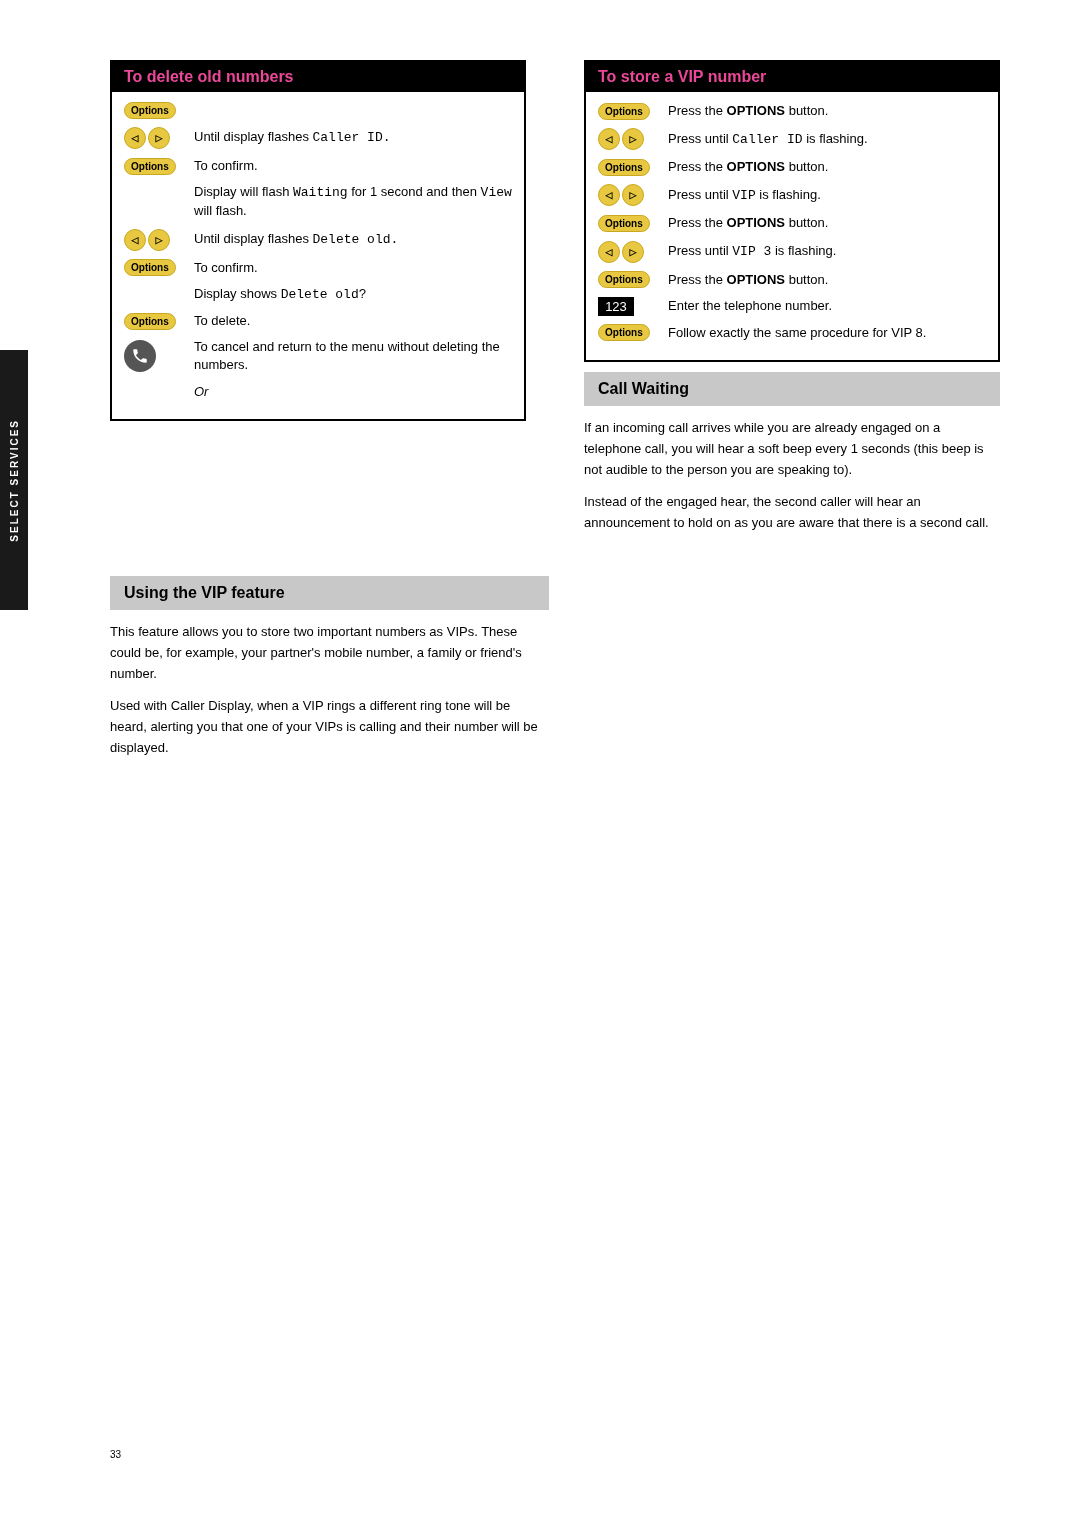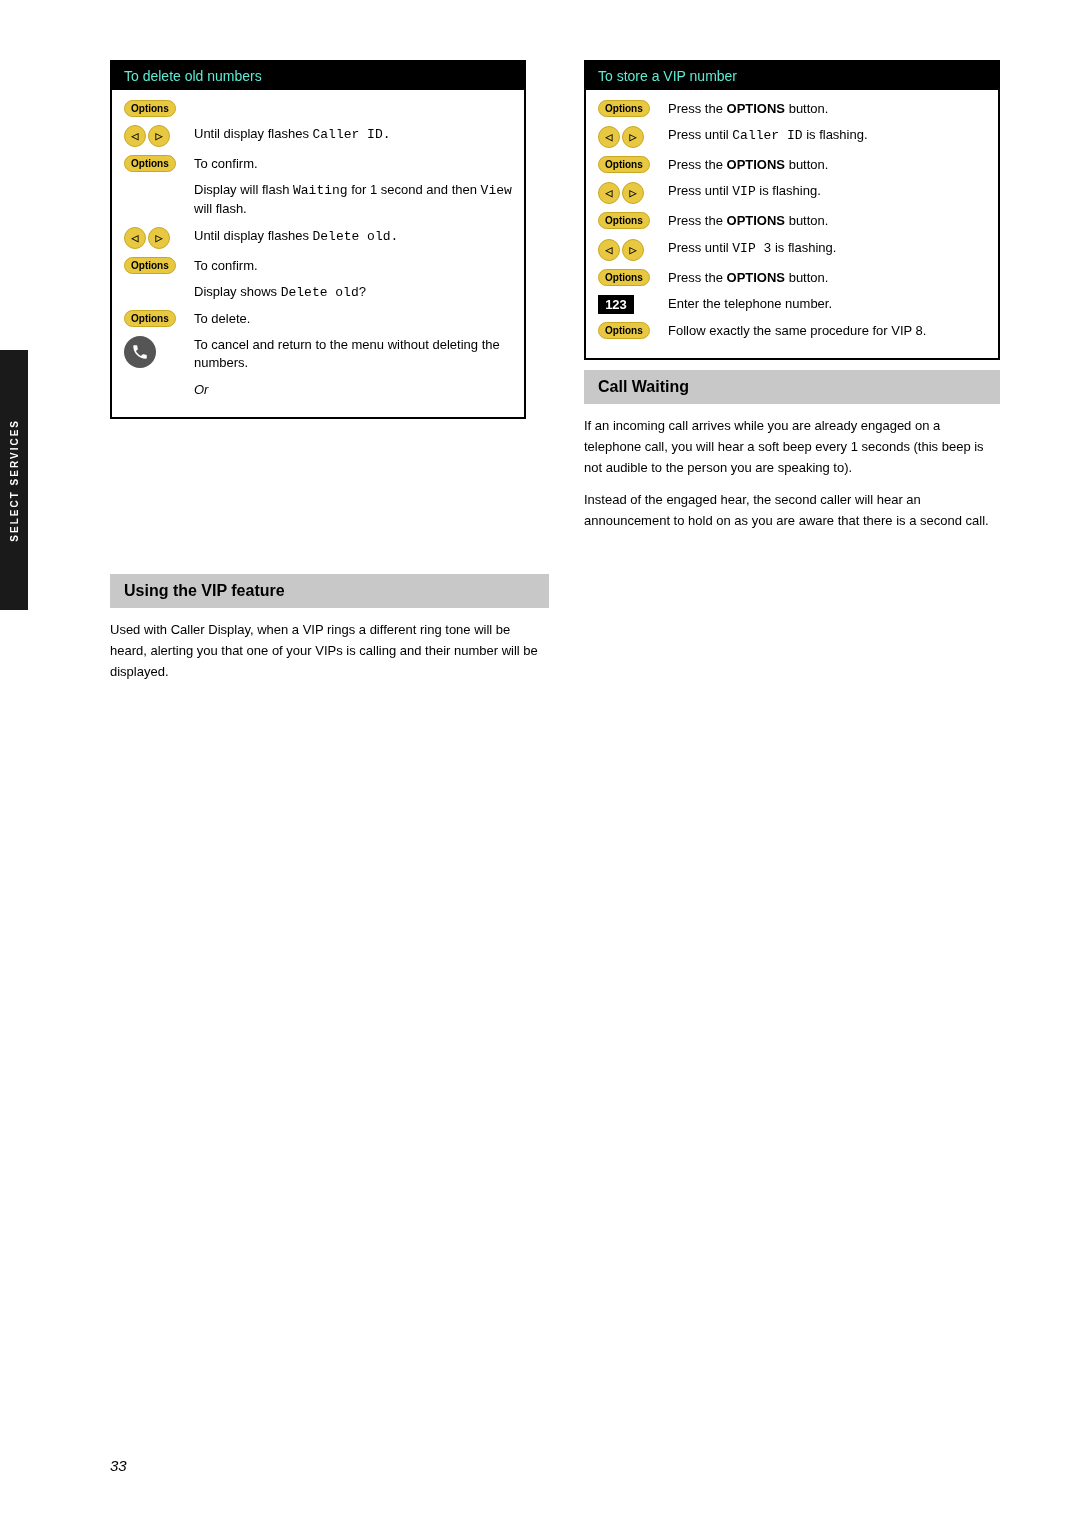--- a/index.html
+++ b/index.html
@@ -65,34 +65,34 @@
 
     
     .instruction-box {
       border: 2px solid #000;
       padding: 0;
       margin-bottom: 10px;
     }
 
     .instruction-box-header {
       background: #000;
-      color: #5eead4;
-      font-weight: normal;
-      font-size: 14px;
+      color: #ec4899;
+      font-weight: bold;
+      font-size: 16px;
       padding: 6px 12px;
     }
 
     .instruction-box-body {
       padding: 10px 12px;
     }
 
     
     .instruction-row {
       display: flex;
-      align-items: flex-start;
+      align-items: center;
       margin-bottom: 8px;
       gap: 10px;
     }
 
     .instruction-icon {
       min-width: 60px;
       display: flex;
       align-items: center;
       gap: 2px;
       flex-shrink: 0;
@@ -146,21 +146,21 @@
       align-items: center;
       justify-content: center;
       color: #fff;
       font-size: 16px;
     }
 
     
     .num-btn {
       background: #000;
       color: #fff;
-      font-weight: bold;
+      font-weight: normal;
       font-size: 13px;
       padding: 2px 6px;
       display: inline-block;
       min-width: 36px;
       text-align: center;
     }
 
     
     .section-header {
       background: #c8c8c8;
@@ -180,24 +180,23 @@
     }
 
     code, .monospace {
       font-family: 'Courier New', monospace;
       font-size: 13px;
     }
 
     
     .page-number {
       position: absolute;
-      bottom: 54px;
+      bottom: 68px;
       left: 110px;
-      font-size: 15px;
-      font-style: italic;
+      font-size: 10px;
     }
   </style>
 </head>
 <body>
 
 <div class="page">
 
   <div class="side-tab">
     <span class="side-tab-text">SELECT SERVICES</span>
   </div>
@@ -374,20 +373,21 @@
           <p class="body-text">If an incoming call arrives while you are already engaged on a telephone call, you will hear a soft beep every 1 seconds (this beep is not audible to the person you are speaking to).</p>
           <p class="body-text">Instead of the engaged hear, the second caller will hear an announcement to hold on as you are aware that there is a second call.</p>
         </div>
       </div>
 
     </div>
 
     <div style="display:flex; gap:12px;">
       <div style="flex:1;">
         <div class="section-header">Using the VIP feature</div>
+        <p class="body-text">This feature allows you to store two important numbers as VIPs. These could be, for example, your partner's mobile number, a family or friend's number.</p>
         <p class="body-text">Used with Caller Display, when a VIP rings a different ring tone will be heard, alerting you that one of your VIPs is calling and their number will be displayed.</p>
       </div>
       <div style="flex:1;"></div>
     </div>
 
   </div>
 
   <div class="page-number">33</div>
 
 </div>

